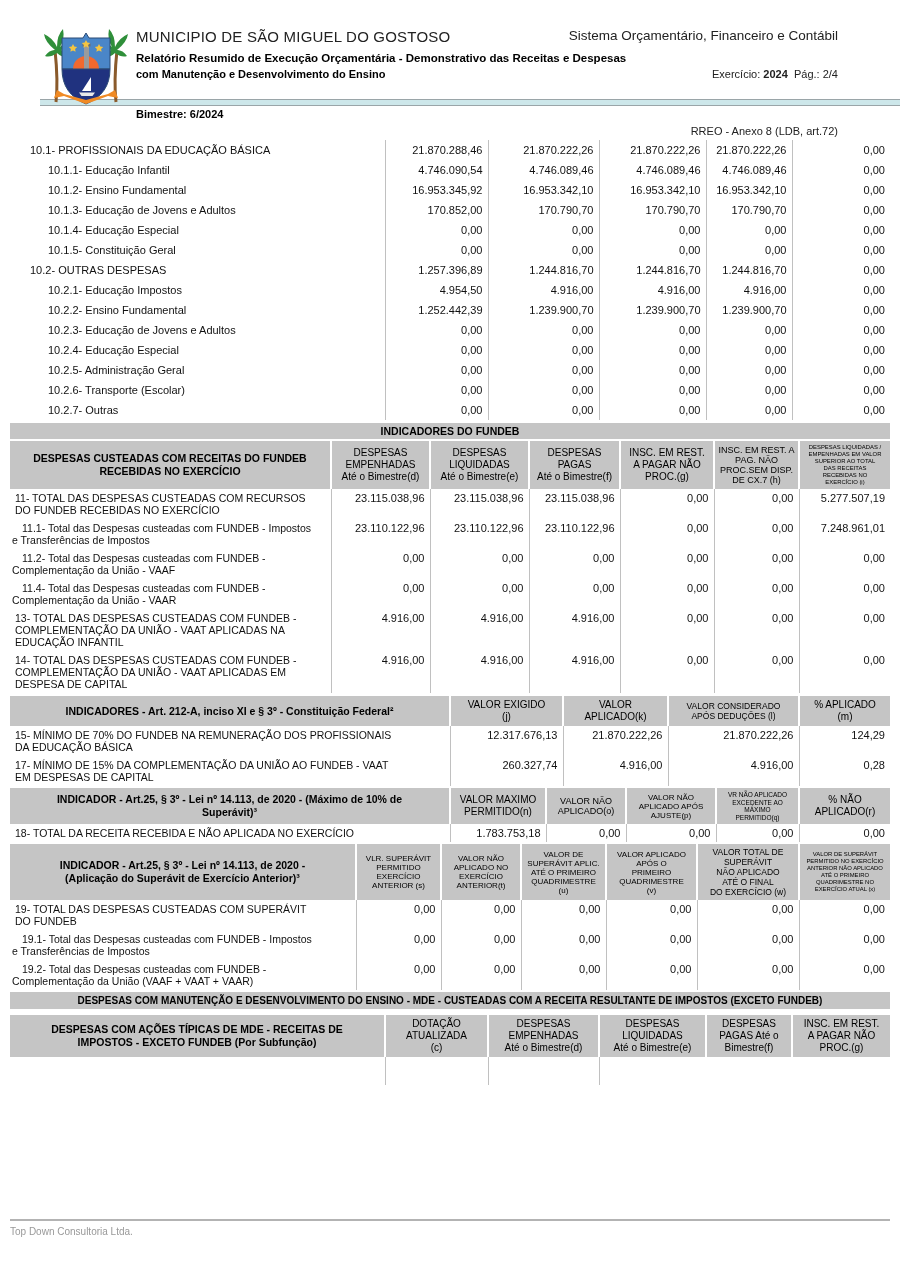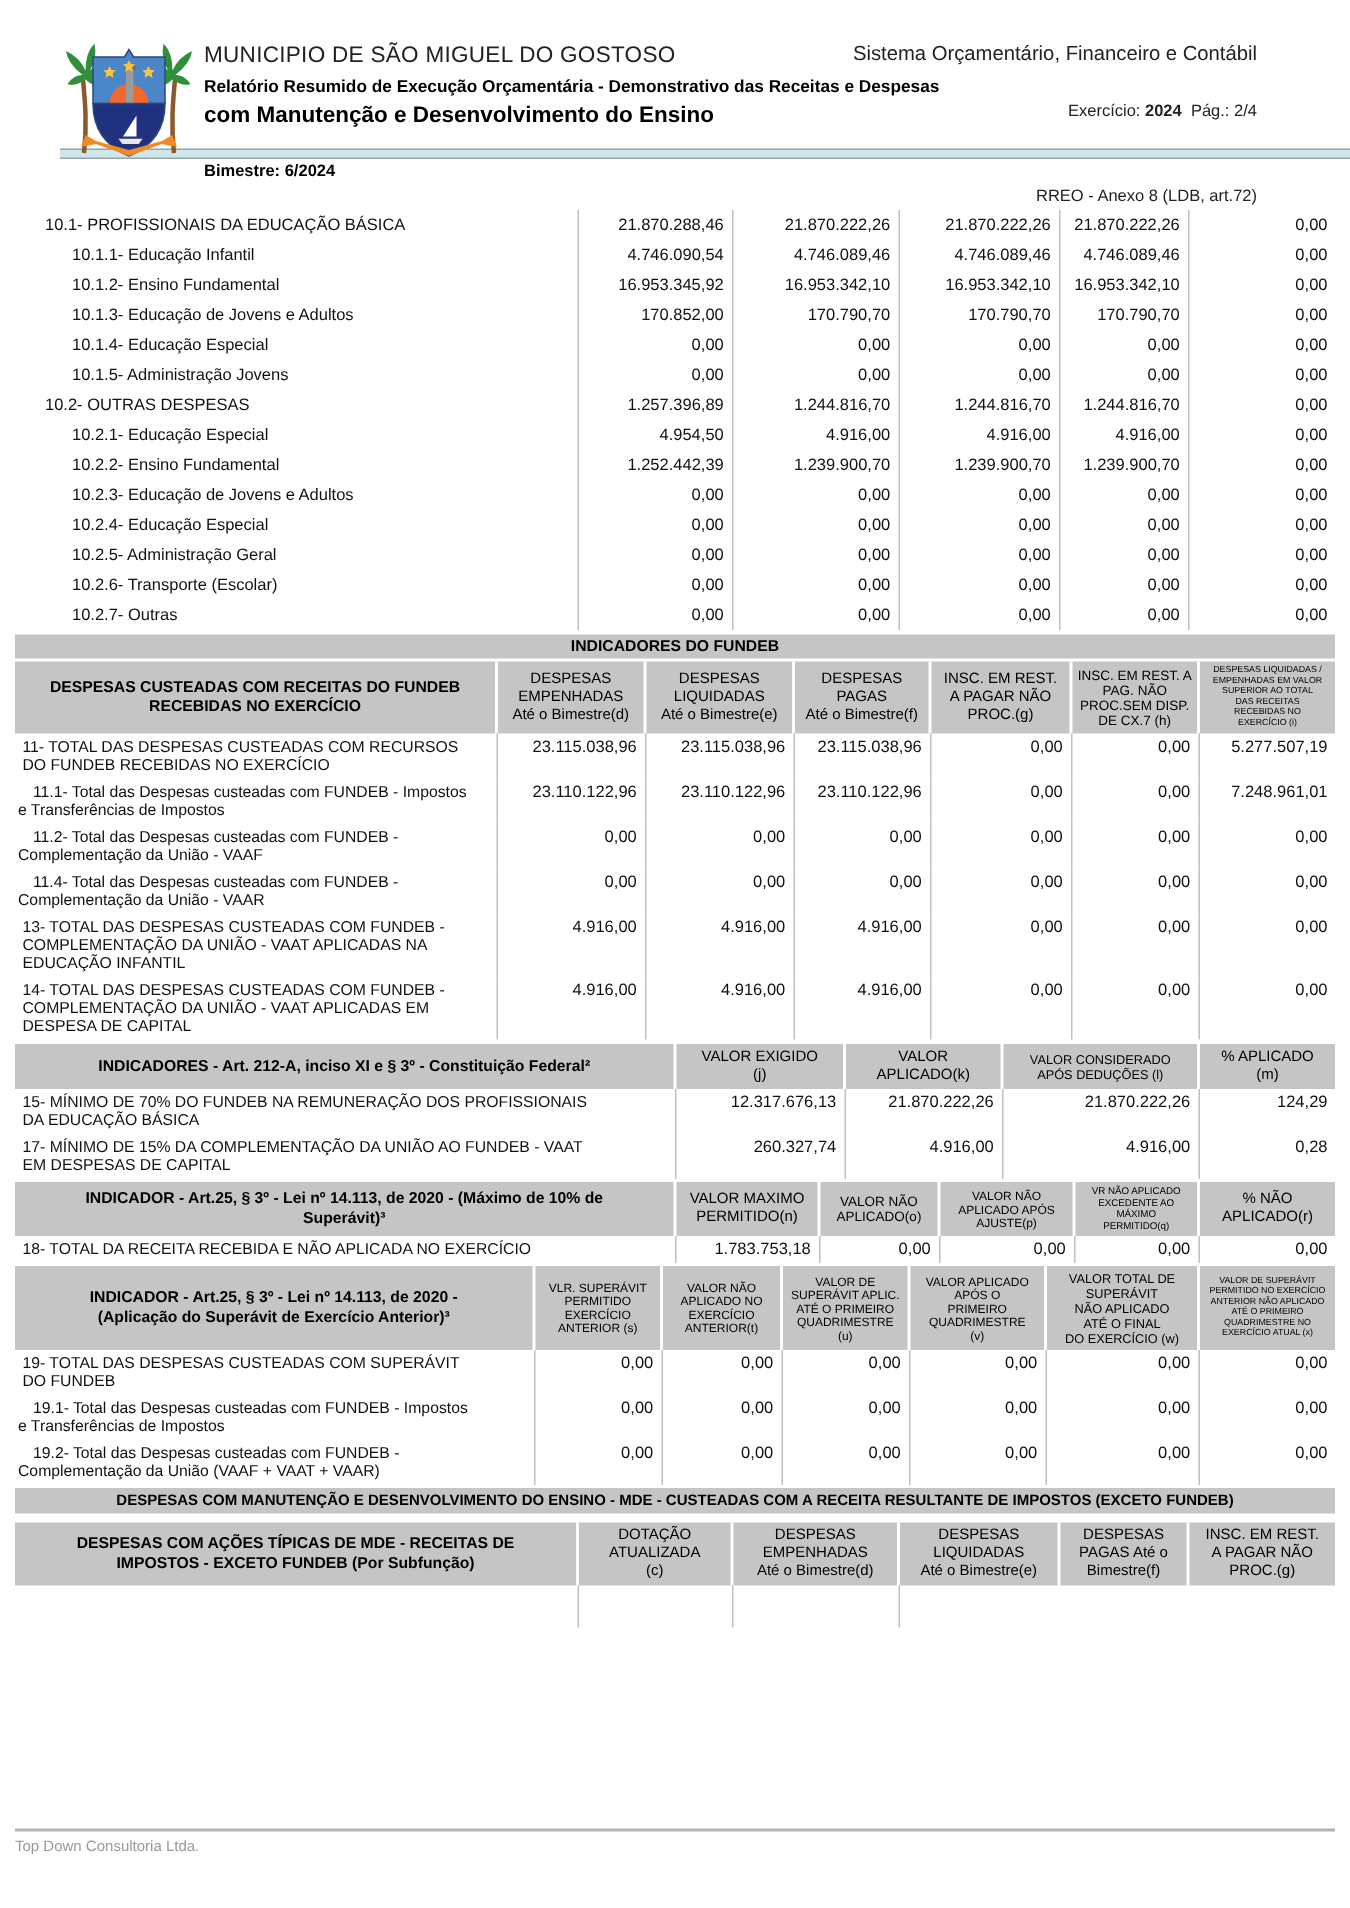--- a/index.html
+++ b/index.html
@@ -5,21 +5,21 @@
   html,body{margin:0;padding:0;background:#fff;}
   .page{position:relative;width:900px;height:1272px;background:#fff;overflow:hidden;
         font-family:"Liberation Sans",sans-serif;color:#111;}
   
   .hdr{position:absolute;top:0;left:0;width:812px;height:140px;margin-left:36px;}
   .rule-teal{position:absolute;left:4px;top:99px;width:886px;height:5px;
              background:#cde7ea;border-top:1px solid #9aa5a8;border-bottom:1px solid #9aa5a8;}
   .logo{position:absolute;left:8px;top:24px;z-index:2;}
   .muni{position:absolute;left:100px;top:28px;font-size:15px;color:#222;letter-spacing:.2px;}
   .rep-l1{position:absolute;left:100px;top:52px;font-size:11.5px;font-weight:bold;color:#000;}
-  .rep-l2{position:absolute;left:100px;top:68px;font-size:15px;font-weight:bold;color:#000;}
+  .rep-l2{position:absolute;left:100px;top:68px;font-size:11px;font-weight:bold;color:#000;}
   .sysname{position:absolute;right:10px;top:28px;font-size:13.5px;color:#222;}
   .exer{position:absolute;right:10px;top:68px;font-size:11px;color:#222;}
   .exer b{font-weight:bold;}
   .bim{position:absolute;left:100px;top:108px;font-size:11px;font-weight:bold;color:#000;}
   .annex{position:absolute;right:10px;top:125px;font-size:11px;color:#222;}
   
   .rbody{position:absolute;top:140px;left:10px;width:880px;}
   .tbl{border-collapse:collapse;table-layout:fixed;width:880px;}
   .tbl td{font-size:11px;color:#111;}
   .tbl td.num{text-align:right;padding:3px 5px 3px 0;vertical-align:top;
@@ -156,37 +156,37 @@
           </tr>
           <tr>
             <td class="lbl lvl2">10.1.4- Educação Especial</td>
             <td class="num">0,00</td>
             <td class="num">0,00</td>
             <td class="num">0,00</td>
             <td class="num">0,00</td>
             <td class="num">0,00</td>
           </tr>
           <tr>
-            <td class="lbl lvl2">10.1.5- Administração Jovens</td>
+            <td class="lbl lvl2">10.1.5- Constituição Geral</td>
             <td class="num">0,00</td>
             <td class="num">0,00</td>
             <td class="num">0,00</td>
             <td class="num">0,00</td>
             <td class="num">0,00</td>
           </tr>
           <tr>
             <td class="lbl lvl1">10.2- OUTRAS DESPESAS</td>
             <td class="num">1.257.396,89</td>
             <td class="num">1.244.816,70</td>
             <td class="num">1.244.816,70</td>
             <td class="num">1.244.816,70</td>
             <td class="num">0,00</td>
           </tr>
           <tr>
-            <td class="lbl lvl2">10.2.1- Educação Especial</td>
+            <td class="lbl lvl2">10.2.1- Educação Impostos</td>
             <td class="num">4.954,50</td>
             <td class="num">4.916,00</td>
             <td class="num">4.916,00</td>
             <td class="num">4.916,00</td>
             <td class="num">0,00</td>
           </tr>
           <tr>
             <td class="lbl lvl2">10.2.2- Ensino Fundamental</td>
             <td class="num">1.252.442,39</td>
             <td class="num">1.239.900,70</td>

